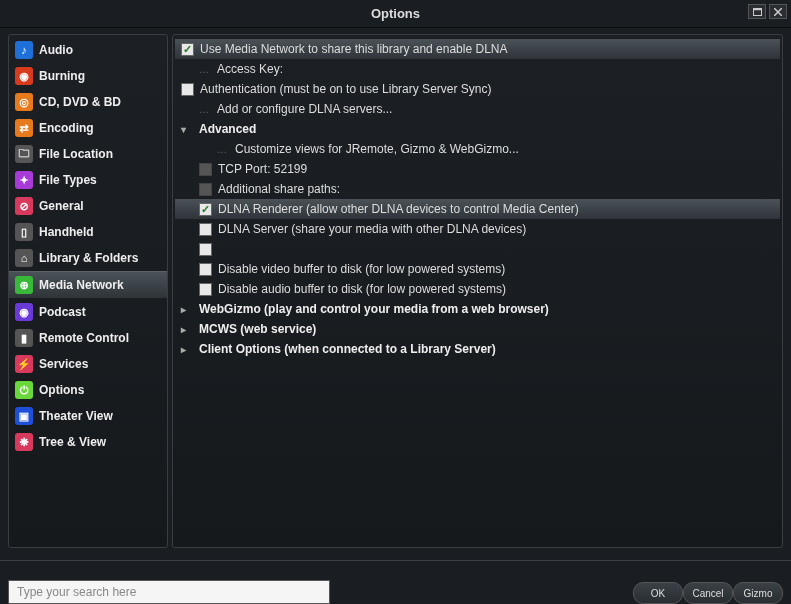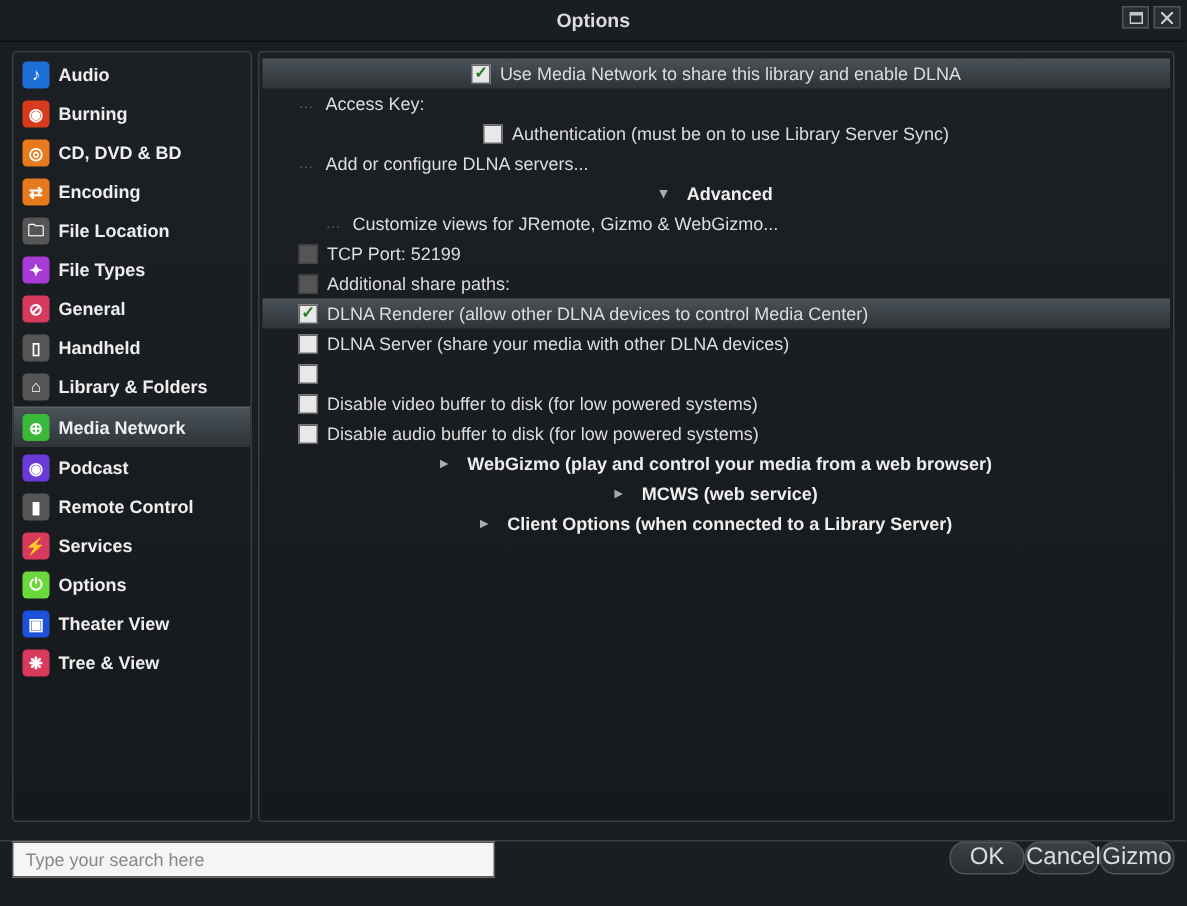--- a/index.html
+++ b/index.html
@@ -103,21 +103,21 @@
   font-size: 12px;
   color: #ddd;
 }
 .row.highlighted {
   background: linear-gradient(to bottom, #4a5258, #2e3438);
 }
 .row.heading {
   font-weight: bold;
   color: #eee;
 }
-.indent-0 { padding-left: 6px; justify-content: center; }
+.indent-0 { padding-left: 6px; }
 .indent-1 { padding-left: 24px; }
 .indent-2 { padding-left: 42px; }
 .checkbox {
   width: 13px;
   height: 13px;
   border: 1px solid #666;
   background: #e8e8e8;
   display: inline-flex;
   align-items: center;
   justify-content: center;
@@ -147,21 +147,21 @@
   font-size: 10px;
 }
 .footer {
   position: absolute;
   bottom: 0;
   left: 0;
   right: 0;
   height: 44px;
   border-top: 1px solid #3a3e42;
   display: flex;
-  align-items: flex-start;
+  align-items: flex-end;
   padding: 0 8px;
   gap: 0;
   background: #1a1e22;
 }
 .search-input {
   flex: 1;
   max-width: 510px;
   height: 24px;
   background: #f5f5f5;
   border: 1px solid #555;
@@ -170,21 +170,21 @@
   color: #333;
 }
 .search-input::placeholder { color: #888; }
 .footer-spacer { flex: 1; }
 .footer-btn {
   width: 50px;
   height: 22px;
   background: linear-gradient(to bottom, #3a4046, #2a2e32);
   border: 1px solid #555;
   color: #ddd;
-  font-size: 16px;
+  font-size: 10px;
   cursor: pointer;
   border-radius: 10px;
 }
 </style>
 </head>
 <body>
 
 <div class="titlebar">
   <span class="titlebar-title">Options</span>
   <div class="titlebar-buttons">

